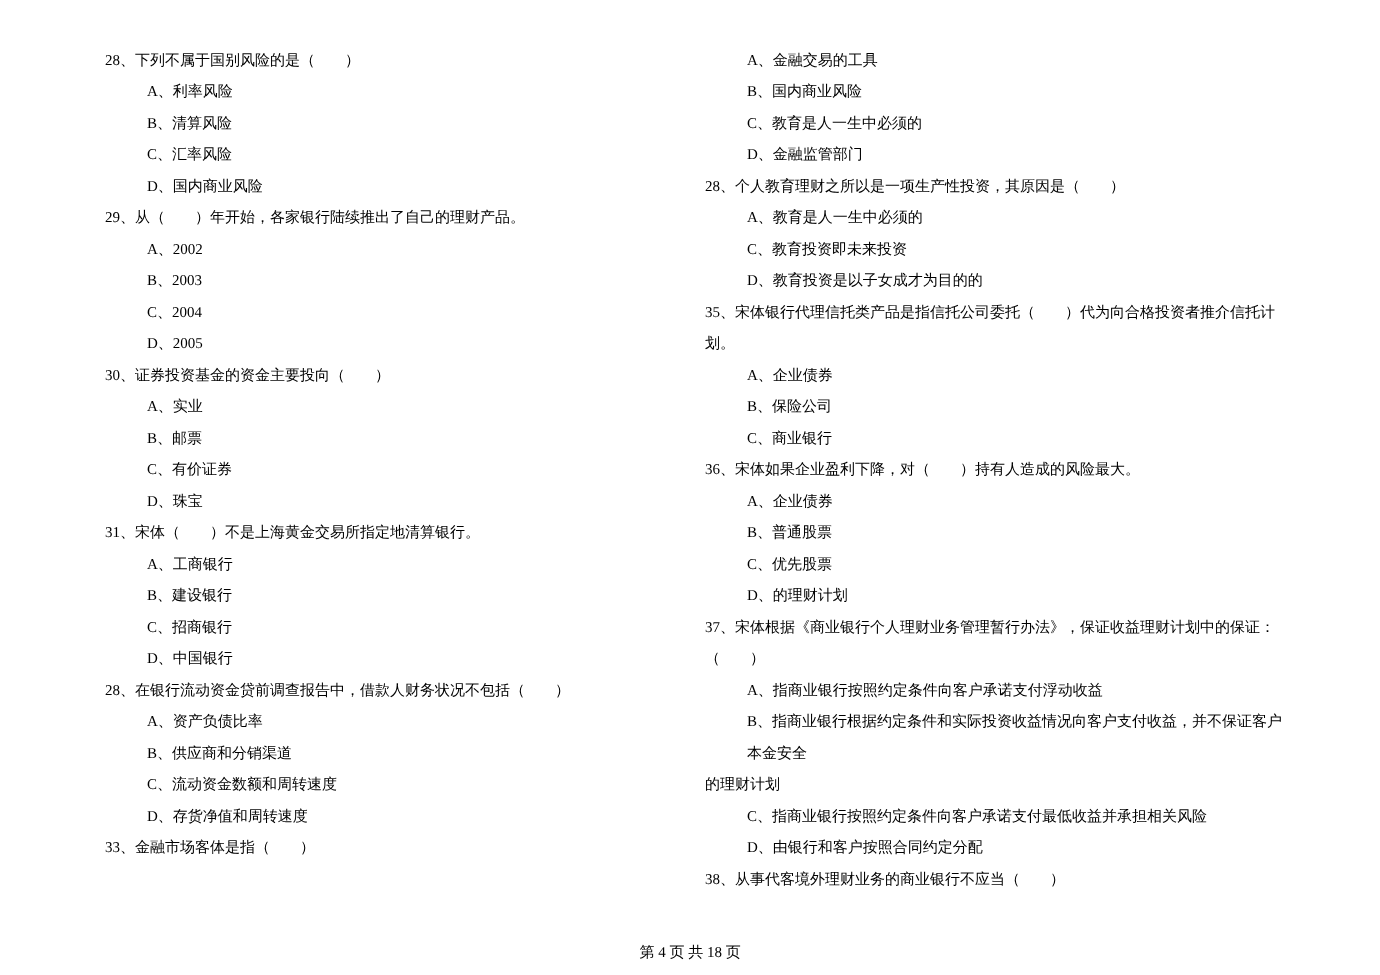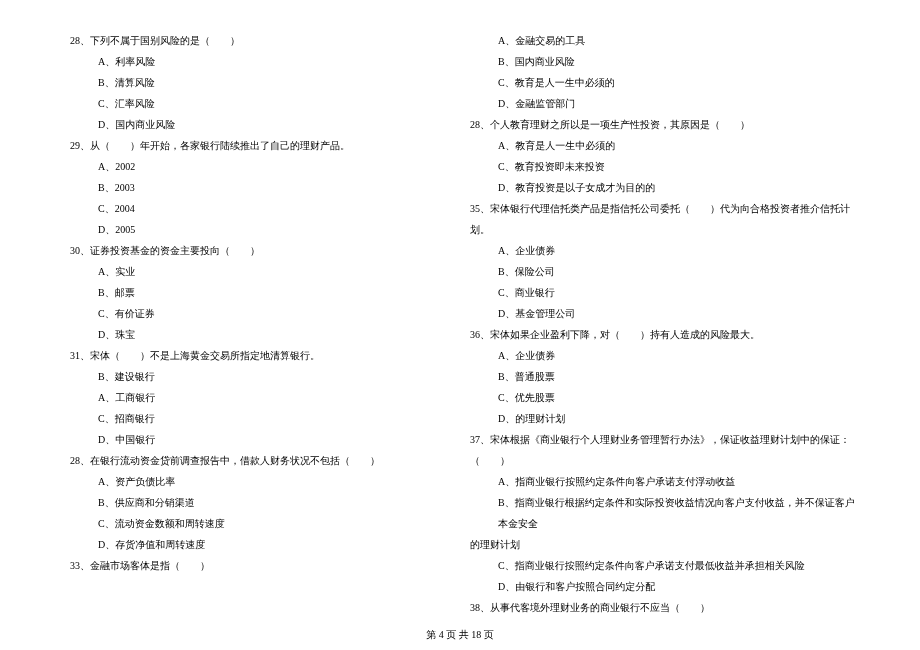--- a/index.html
+++ b/index.html
@@ -73,22 +73,22 @@
     </div>
     <div class="question">
       <div class="question-text">30、证券投资基金的资金主要投向（　　）</div>
       <div class="option">A、实业</div>
       <div class="option">B、邮票</div>
       <div class="option">C、有价证券</div>
       <div class="option">D、珠宝</div>
     </div>
     <div class="question">
       <div class="question-text">31、宋体（　　）不是上海黄金交易所指定地清算银行。</div>
+      <div class="option">A、工商银行</div>
       <div class="option">B、建设银行</div>
-      <div class="option">A、工商银行</div>
       <div class="option">C、招商银行</div>
       <div class="option">D、中国银行</div>
     </div>
     <div class="question">
       <div class="question-text">28、在银行流动资金贷前调查报告中，借款人财务状况不包括（　　）</div>
       <div class="option">A、资产负债比率</div>
       <div class="option">B、供应商和分销渠道</div>
       <div class="option">C、流动资金数额和周转速度</div>
       <div class="option">D、存货净值和周转速度</div>
     </div>
@@ -108,21 +108,20 @@
       <div class="question-text">28、个人教育理财之所以是一项生产性投资，其原因是（　　）</div>
       <div class="option">A、教育是人一生中必须的</div>
       <div class="option">C、教育投资即未来投资</div>
       <div class="option">D、教育投资是以子女成才为目的的</div>
     </div>
     <div class="question">
       <div class="question-text">35、宋体银行代理信托类产品是指信托公司委托（　　）代为向合格投资者推介信托计划。</div>
       <div class="option">A、企业债券</div>
       <div class="option">B、保险公司</div>
       <div class="option">C、商业银行</div>
-      <div class="option">D、基金管理公司</div>
     </div>
     <div class="question">
       <div class="question-text">36、宋体如果企业盈利下降，对（　　）持有人造成的风险最大。</div>
       <div class="option">A、企业债券</div>
       <div class="option">B、普通股票</div>
       <div class="option">C、优先股票</div>
       <div class="option">D、的理财计划</div>
     </div>
     <div class="question">
       <div class="question-text">37、宋体根据《商业银行个人理财业务管理暂行办法》，保证收益理财计划中的保证：（　　）</div>

